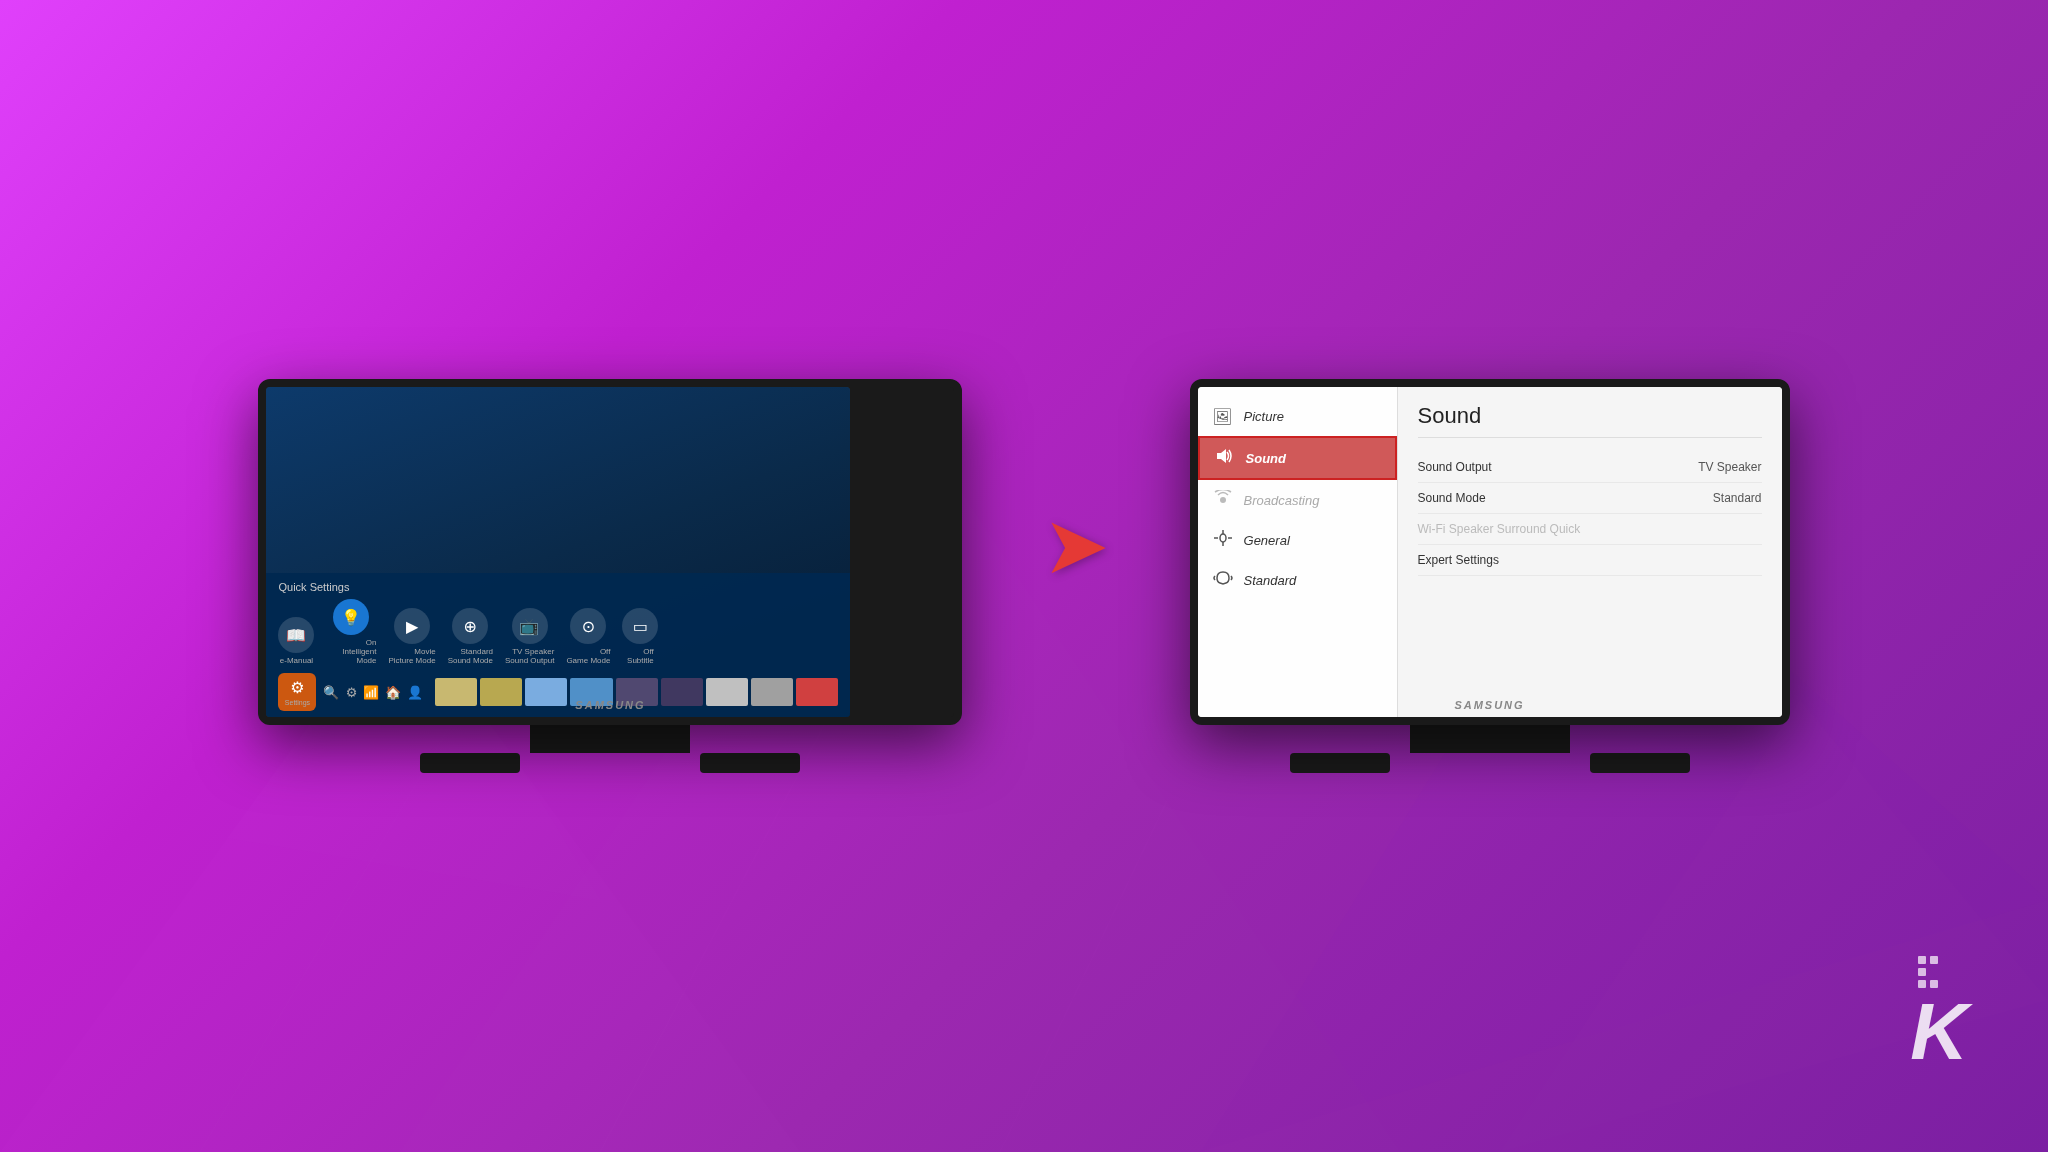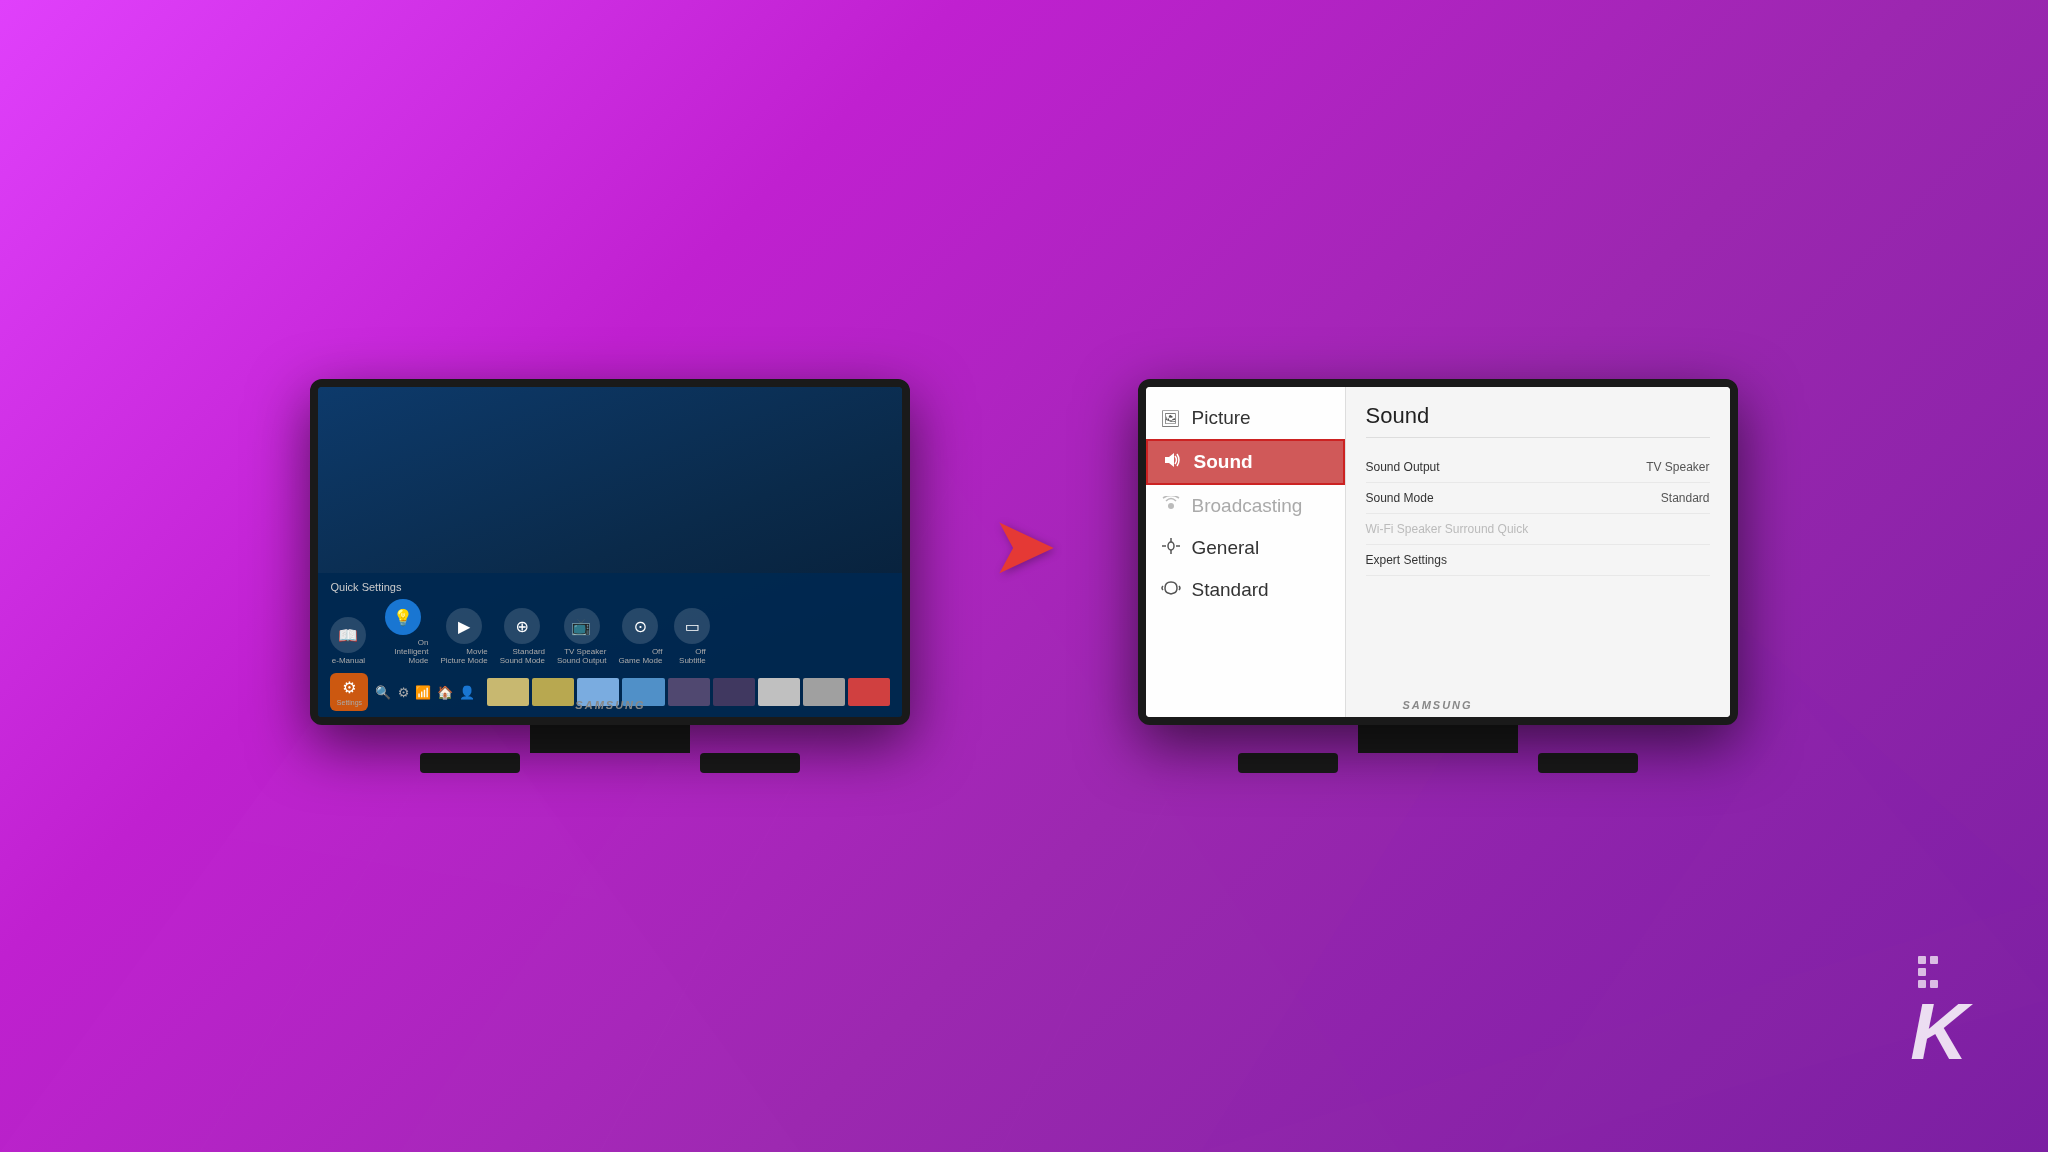--- a/index.html
+++ b/index.html
@@ -70,21 +70,21 @@
 
     .tv-foot {
       width: 100px;
       height: 20px;
       background: #1a1a1a;
       border-radius: 4px;
     }
 
     
     .left-tv .tv-body {
-      width: 600px;
+      width: 704px;
     }
 
     .left-tv .tv-screen {
       width: 584px;
       height: 330px;
       background: #1a3a5c;
     }
 
     
     .samsung-label {
@@ -268,22 +268,23 @@
 
     .settings-menu-item.active .menu-icon {
       color: white;
     }
 
     .settings-menu-item.dimmed .menu-icon {
       color: #bbb;
     }
 
     .menu-label {
-      font-size: 19px;
+      font-size: 13px;
       color: #333;
+      font-style: italic;
     }
 
     
     .settings-content {
       flex: 1;
       background: #f5f5f5;
       padding: 16px 20px;
     }
 
     .settings-title {

